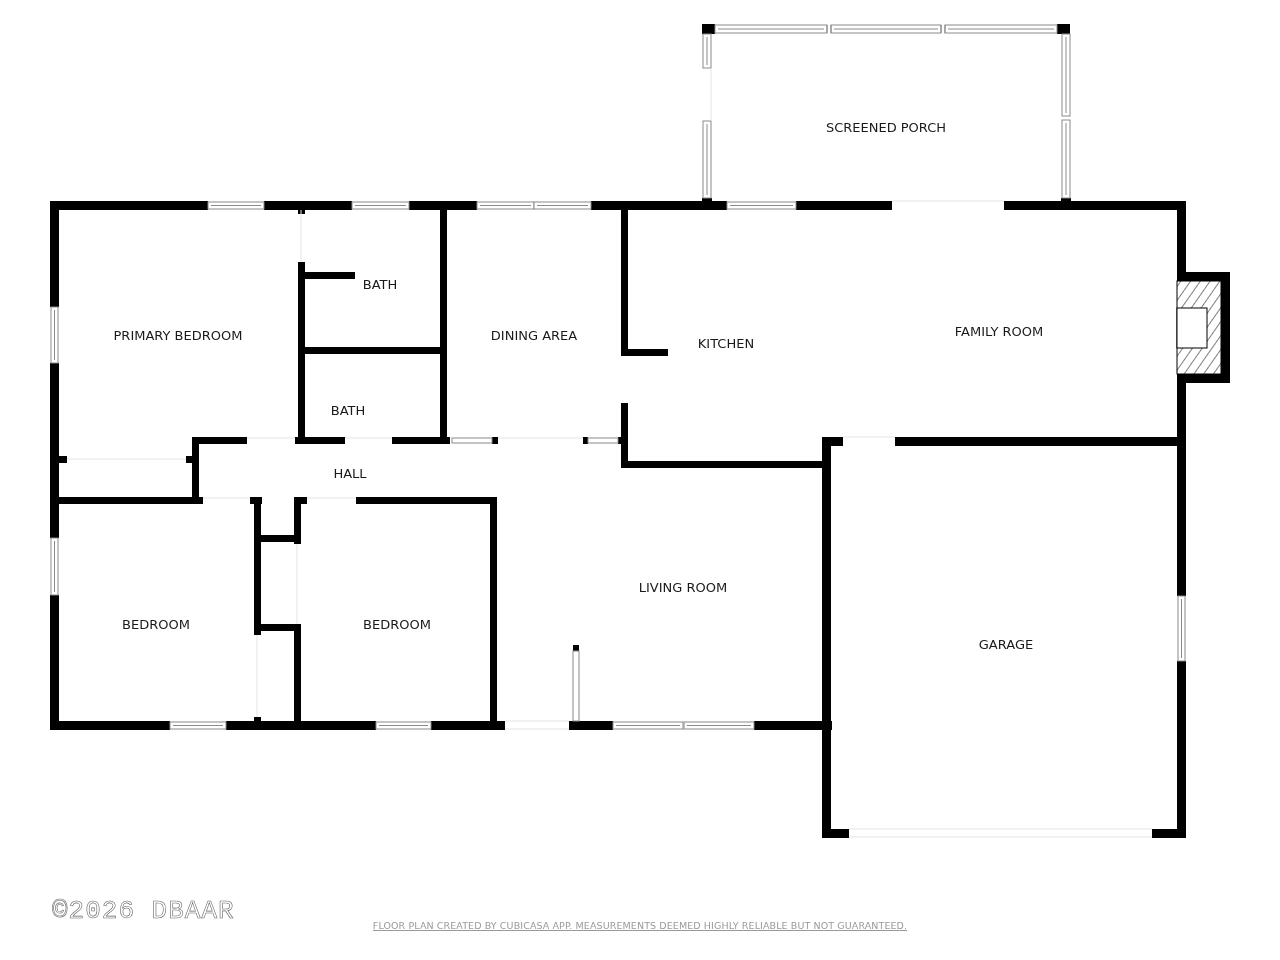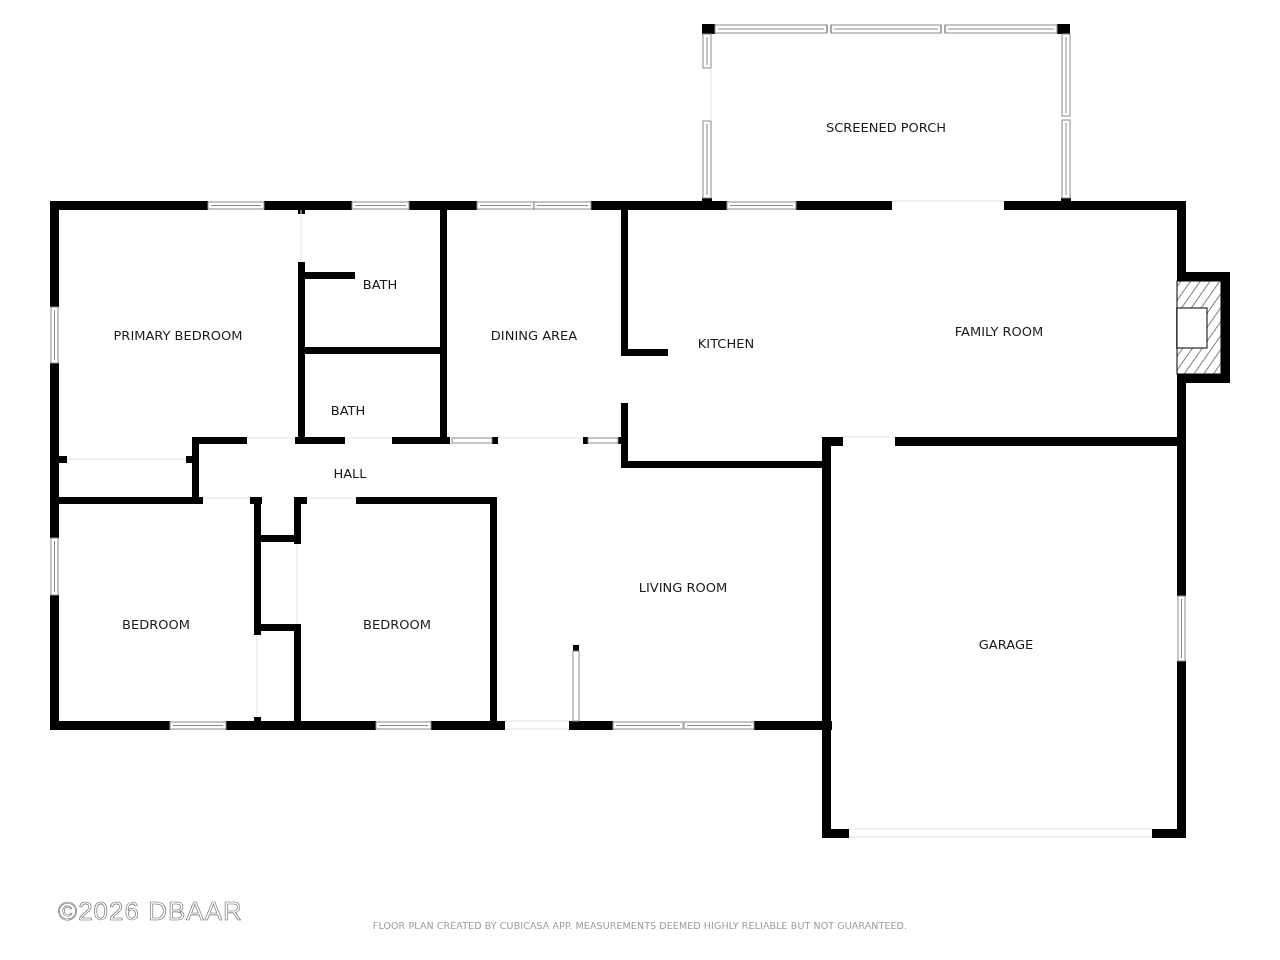--- a/index.html
+++ b/index.html
@@ -4,21 +4,21 @@
 <style>
   html, body { margin: 0; padding: 0; background: #ffffff; }
   body { width: 1280px; height: 960px; position: relative; overflow: hidden;
          font-family: "DejaVu Sans", "Liberation Sans", sans-serif; }
   #plan { position: absolute; left: 0; top: 0; width: 1280px; height: 960px; }
   .room-label { font-family: "DejaVu Sans", "Liberation Sans", sans-serif;
                 font-size: 13px; fill: #1a1a1a; text-anchor: middle; dominant-baseline: middle; }
   .footer-note { position: absolute; left: 0; width: 1280px; top: 920px; text-align: center;
                  font-family: "DejaVu Sans", "Liberation Sans", sans-serif; font-size: 9.5px;
                  letter-spacing: 0.1px; }
-  .watermark { position: absolute; left: 14px; top: 896px; font-family: Liberation Sans, sans-serif;
+  .watermark { position: absolute; left: 8px; top: 896px; font-family: Liberation Mono, monospace;
                font-size: 26px; font-weight: 200; letter-spacing: 1px; -webkit-text-stroke: 0.6px #666;
                color: #ffffff; padding-left: 44px; }
 </style>
 </head>
 <body>
 
 <svg id="plan" viewBox="0 0 1280 960" xmlns="http://www.w3.org/2000/svg">
   <defs>
     <pattern id="hatch" patternUnits="userSpaceOnUse" width="8" height="8" patternTransform="rotate(35)">
       <line x1="0" y1="0" x2="0" y2="8" stroke="#000" stroke-width="1"></line>
@@ -229,13 +229,13 @@
     <text class="room-label" x="999" y="332" fill="#1a1a1a">FAMILY ROOM</text>
     <text class="room-label" x="350" y="474" fill="#1a1a1a">HALL</text>
     <text class="room-label" x="156" y="625" fill="#1a1a1a">BEDROOM</text>
     <text class="room-label" x="397" y="625" fill="#1a1a1a">BEDROOM</text>
     <text class="room-label" x="683" y="588" fill="#1a1a1a">LIVING ROOM</text>
     <text class="room-label" x="1006" y="645" fill="#1a1a1a">GARAGE</text>
   </g>
 </svg>
 
 <div class="watermark">©2026 DBAAR</div>
-<div class="footer-note" style="color: rgb(154, 154, 154);">FLOOR PLAN CREATED BY CUBICASA APP. MEASUREMENTS DEEMED HIGHLY RELIABLE BUT NOT GUARANTEED.</div>
+<div class="footer-note" style="color: rgb(154, 154, 154); text-decoration: underline;">FLOOR PLAN CREATED BY CUBICASA APP. MEASUREMENTS DEEMED HIGHLY RELIABLE BUT NOT GUARANTEED.</div>
 
 </body></html>

